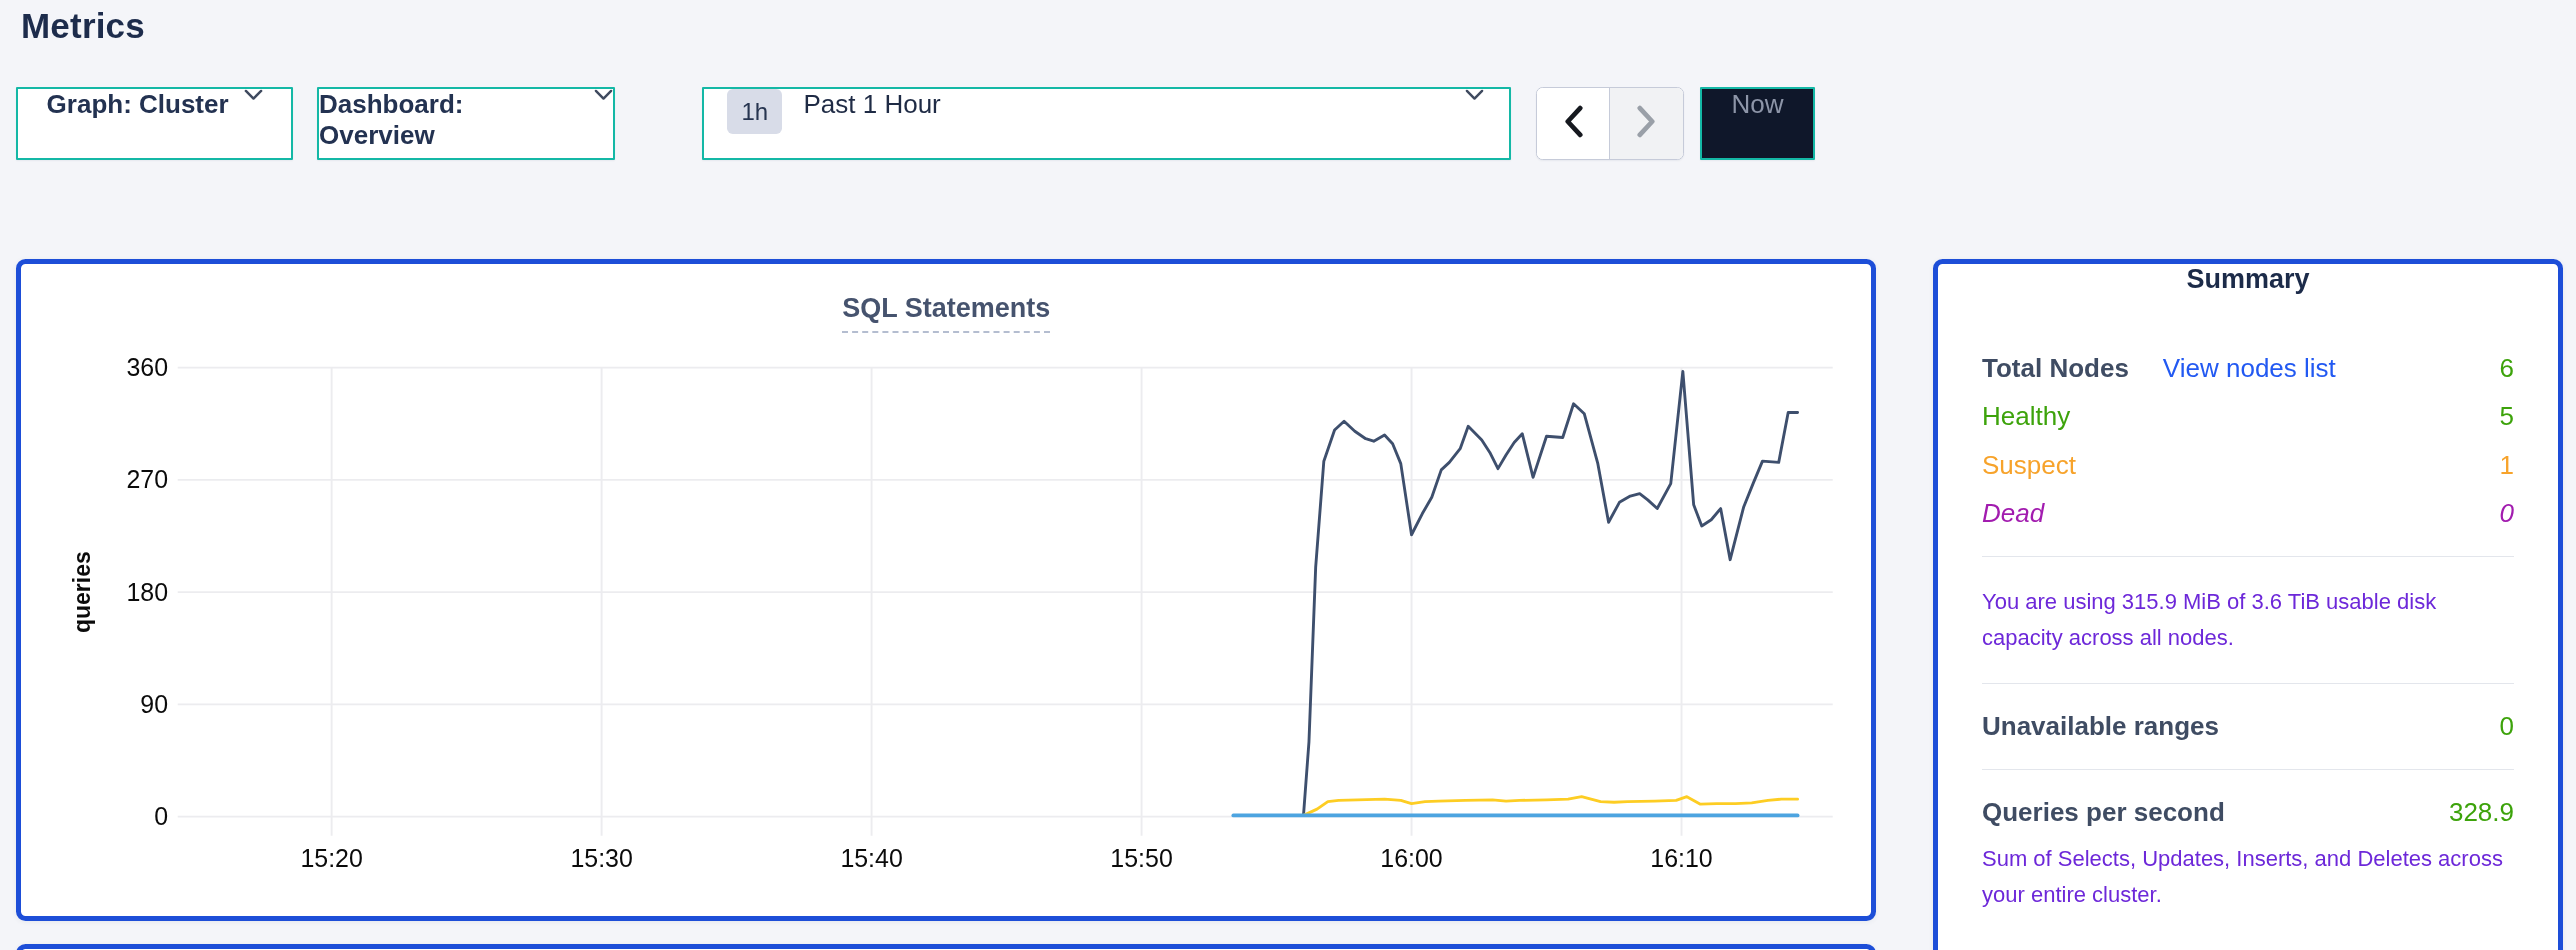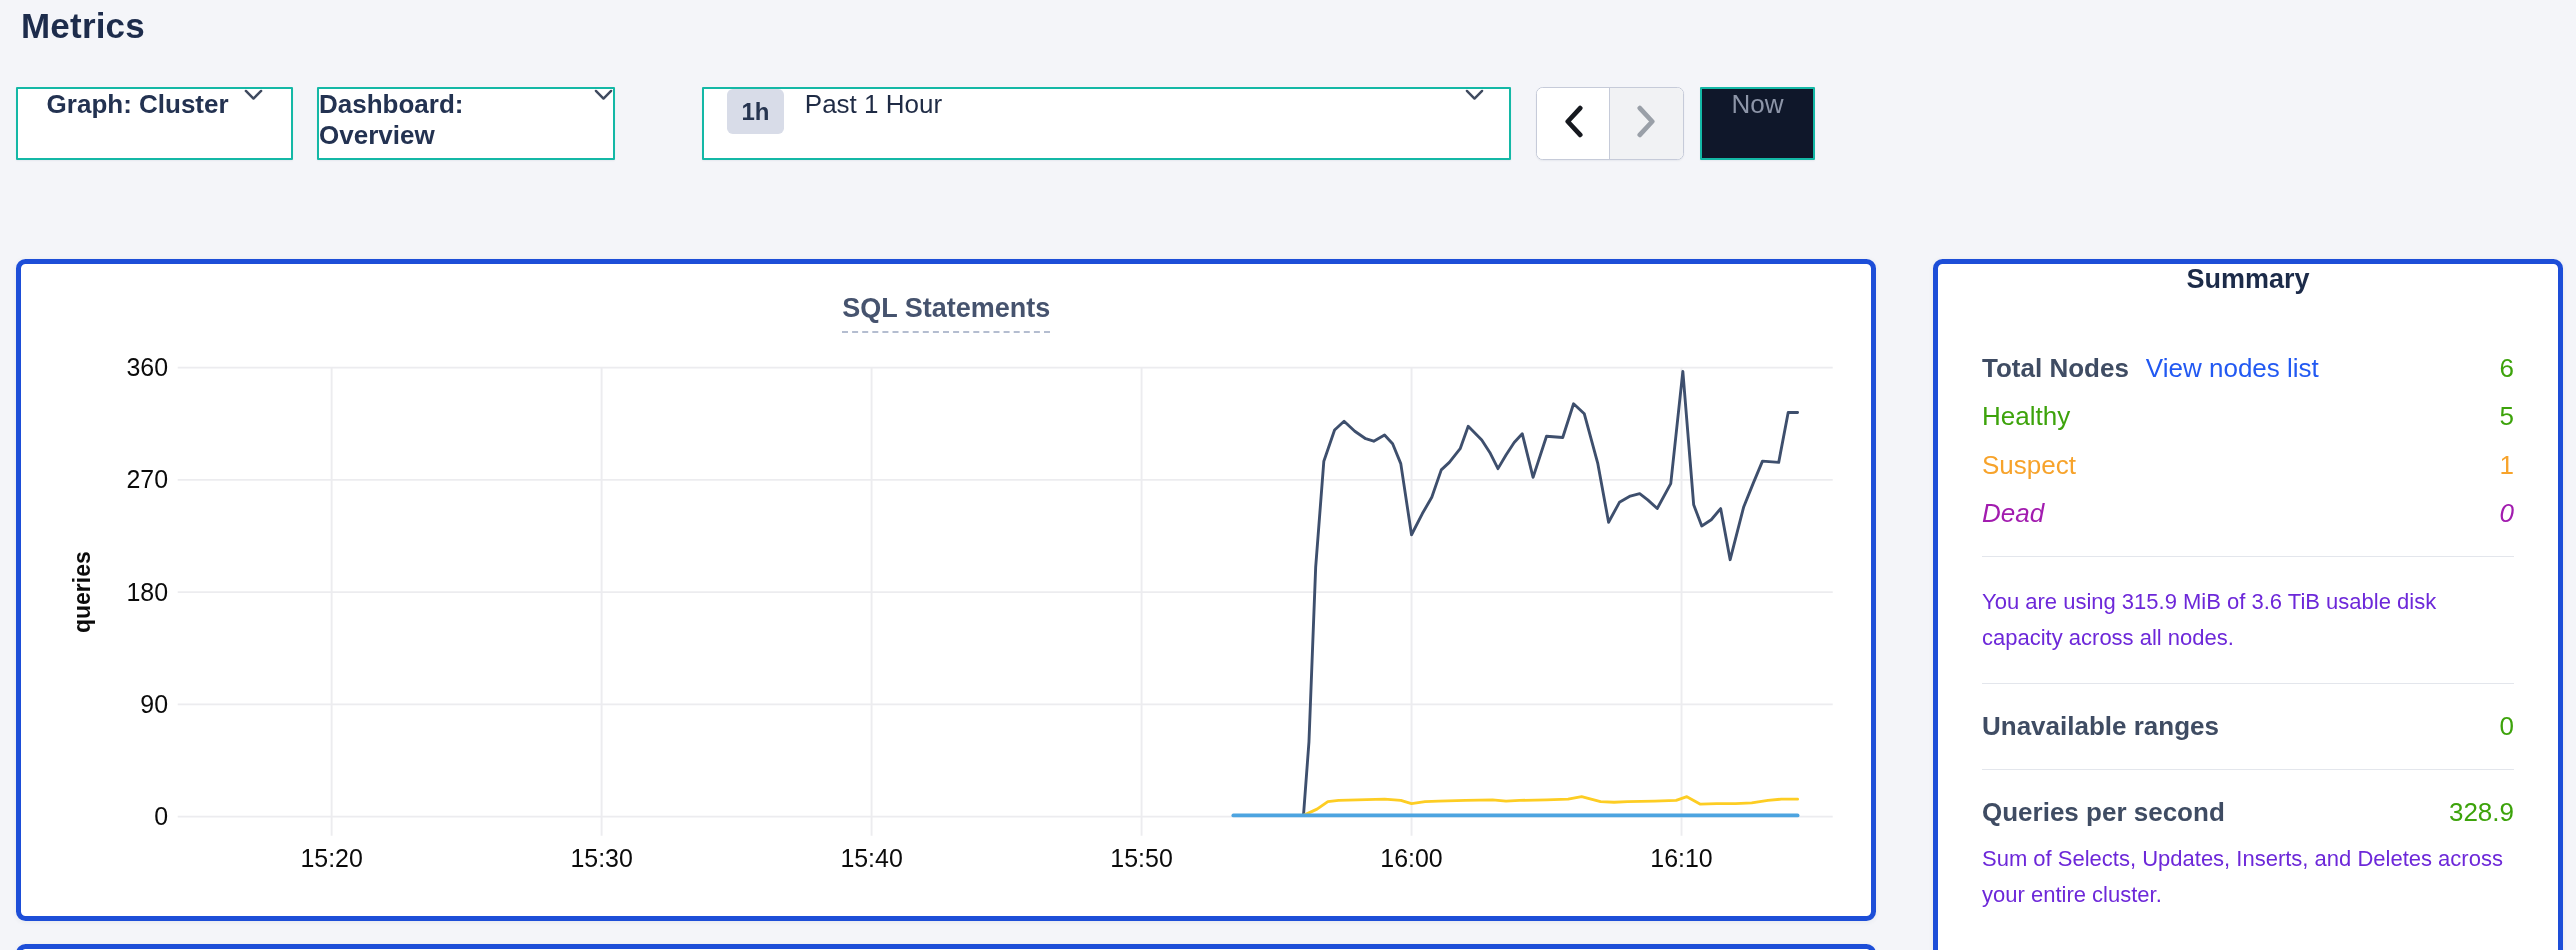--- a/index.html
+++ b/index.html
@@ -24,21 +24,21 @@
     cursor:pointer;
   }
   .btn .chev { margin-left:15.4px; display:flex; }
   #graph-dd   { left:16.3px;  width:277px; }
   #dash-dd    { left:317px; width:298px; }
   #time-dd {
     left:702px; width:809px; justify-content:flex-start; padding-left:23px;
     font-weight:400;
   }
   #time-dd .time-badge {
-    background:#d8dce8; color:#273550; font-weight:700; font-size:24px;
+    background:#d8dce8; color:#273550; font-weight:400; font-size:24px;
     border-radius:5.8px; padding:8.6px 14.4px; margin-right:21px;
   }
   #time-dd .time-label { font-size:26px; color:#1f2b45; }
   #time-dd .chev { position:absolute; right:25px; }
   .arrow-group {
     position:absolute; left:1536px; top:87px; width:148px; height:73px;
     border:1px solid #c6cbd9; border-radius:6.7px; background:#fff;
     display:flex; overflow:hidden; box-shadow:0 1px 1.9px rgba(25,35,60,.06);
   }
   .arrow-cell { width:50%; display:flex; align-items:center; justify-content:center; cursor:pointer; }
@@ -64,21 +64,21 @@
   }
   #chart-svg { position:absolute; left:0; top:0; }
 
   
   .summary-title { text-align:center; font-size:27px; font-weight:700; color:#1c2b49; }
   .srow { display:flex; align-items:baseline; font-size:26px; color:#3f4c63; }
   .srow .sval { margin-left:auto; }
   .srow.nodes { margin-top:58px; }
   .srow.status { margin-top:17.3px; }
   .bold { font-weight:700; }
-  .link { color:#2259f2; margin-left:17px; font-weight:400; cursor:pointer; }
+  .link { color:#2259f2; margin-left:34px; font-weight:400; cursor:pointer; }
   .green  { color:#3da30b; }
   .orange { color:#f7a32b; }
   .red    { color:#a21caf;font-style:italic; }
   .caption { font-size:22px; line-height:36px; color:#6d28d9; margin-top:13.4px; }
   hr.sep { border:none; border-top:1px solid #e3e6ec; margin:27px 0; }
   .section { margin-top:0; }
 </style>
 </head>
 <body>
 

